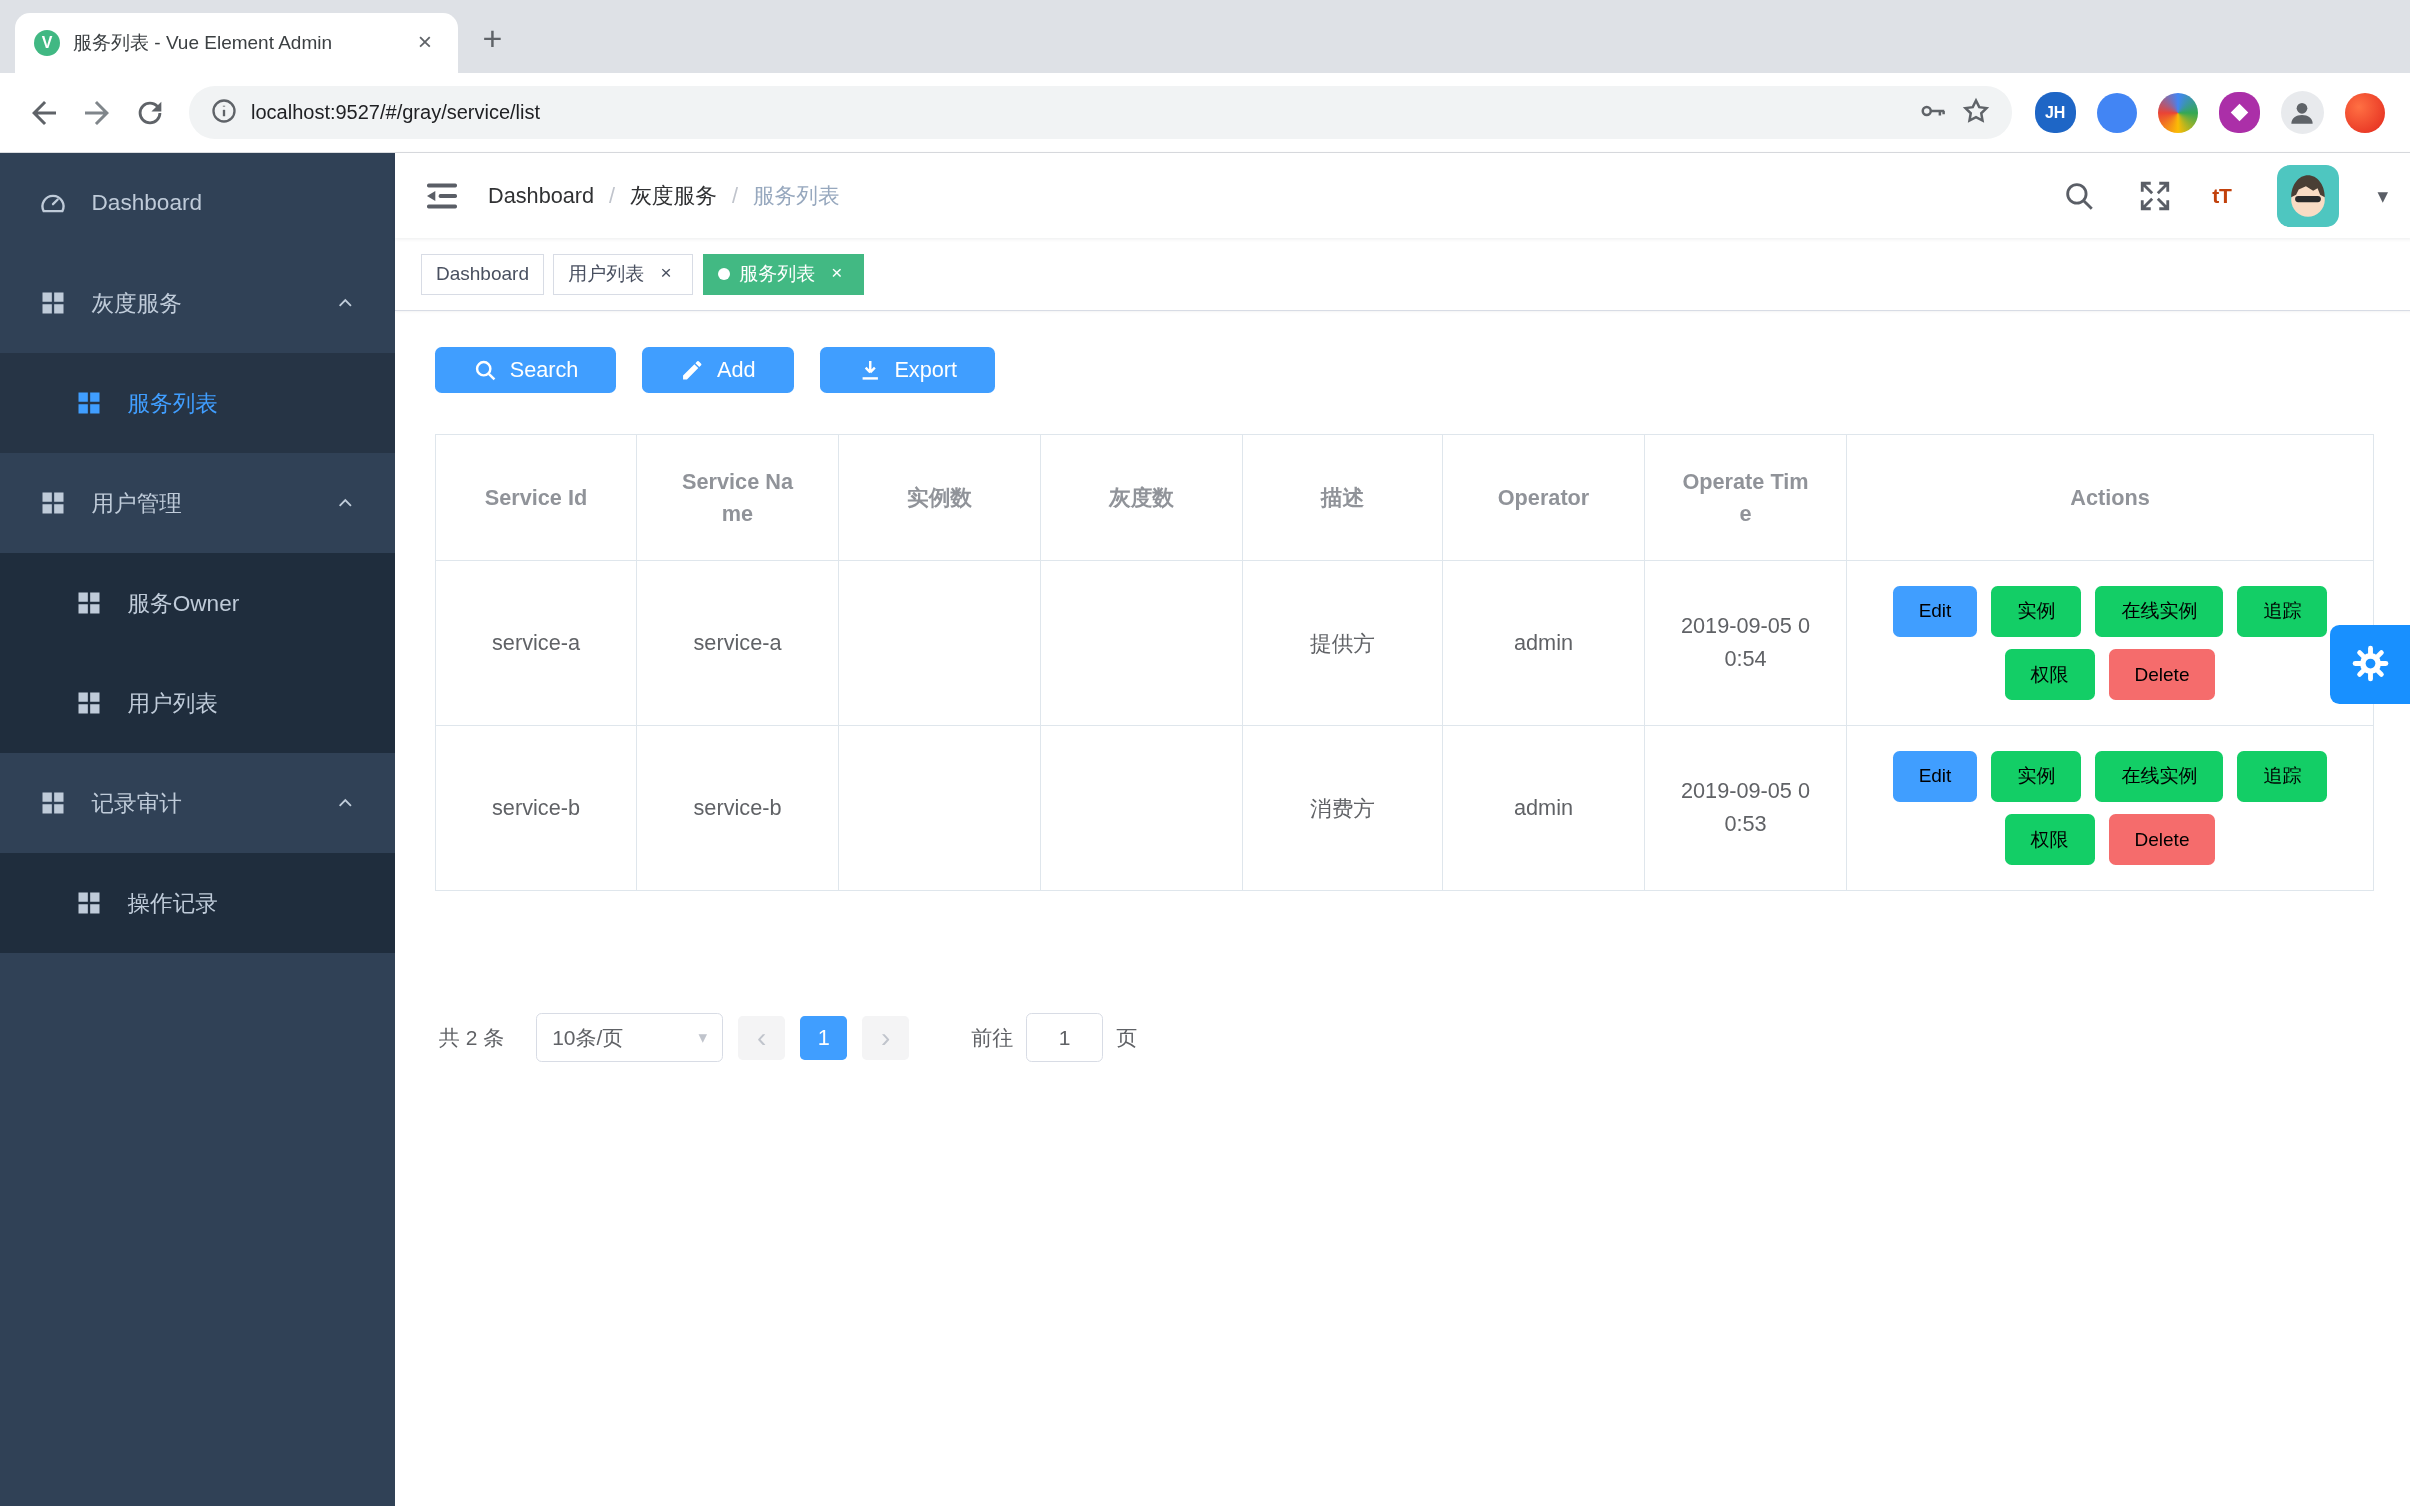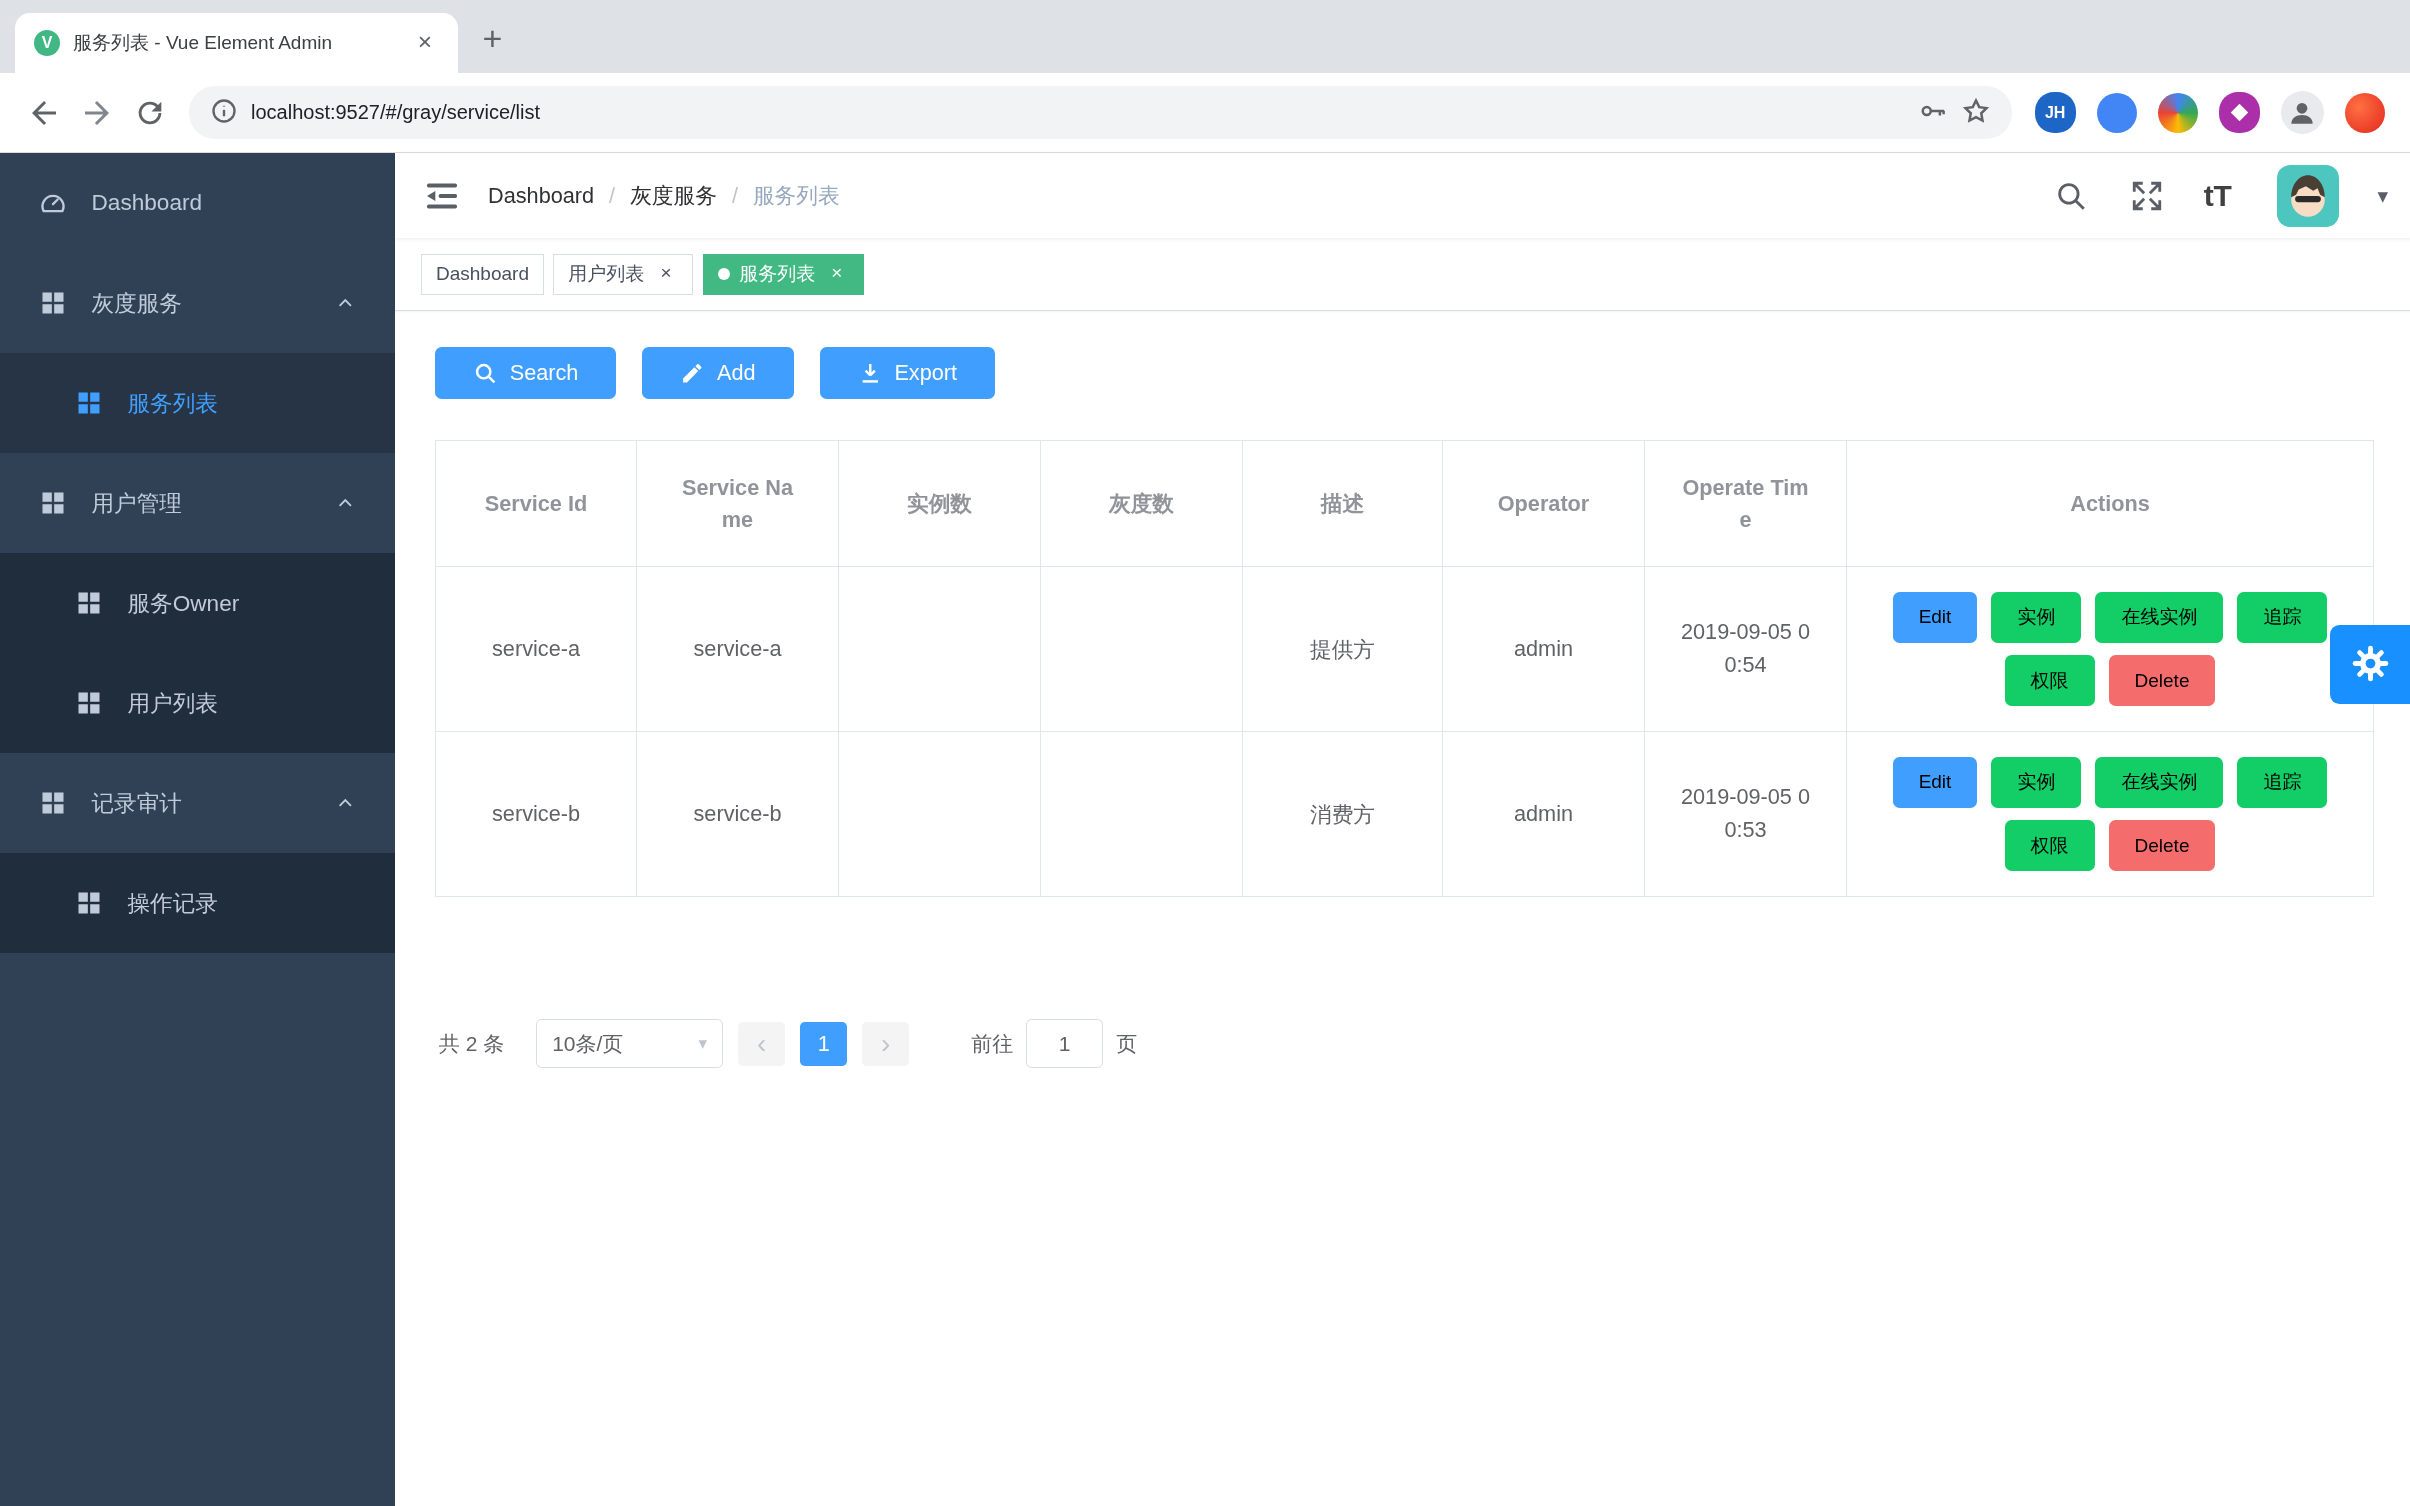--- a/index.html
+++ b/index.html
@@ -52,35 +52,35 @@
 
   .navbar { height:85px; display:flex; align-items:center; padding:0 26px;
     box-shadow:0 0.9px 3.8px rgba(0,21,41,.08); position:relative; z-index:2; background:#fff; }
   .hamburger { width:41px; height:41px; display:flex; align-items:center; justify-content:center; cursor:pointer; }
   .breadcrumb { margin-left:26px; font-size:21.7px; color:#303133; display:flex; align-items:center; gap:15px; }
   .crumb-link { cursor:pointer; }
   .crumb-sep { color:#c0c4cc; }
   .crumb-current { color:#97a8be; }
   .nav-right { margin-left:auto; display:flex; align-items:center; gap:38px; }
   .nav-icon { width:38px; height:38px; display:flex; align-items:center; justify-content:center; cursor:pointer; }
-  .tt-icon { font-size:30px; color:#404040; font-weight:bold; cursor:pointer; }
+  .tt-icon { font-size:21px; color:#c2410c; font-weight:bold; cursor:pointer; }
   .user-avatar { width:62px; height:62px; border-radius:13px; overflow:hidden; cursor:pointer; margin-left:7.5px; }
   .caret-down { font-size:21px; color:#5a5e66; cursor:pointer; }
 
   .tags-bar { height:73px; display:flex; align-items:center; padding:0 26px; gap:9.4px;
     border-bottom:0.9px solid #d8dce5; box-shadow:0 0.9px 2.8px 0 rgba(0,0,0,.08); background:#fff; }
   .tag { height:41px; border:0.9px solid #d8dce5; background:#fff; color:#495060;
     padding:0 14px; font-size:19px; display:flex; align-items:center; gap:9.4px; cursor:pointer; }
   .tag.active { background:#42b983; border-color:#42b983; color:#fff; }
   .tag-dot { width:12.2px; height:12.2px; border-radius:50%; background:#fff; }
   .tag-x { font-size:19px; width:24.5px; height:24.5px; line-height:22.6px; text-align:center; border-radius:50%; }
 
   .content { padding:36px 40px; flex:1; }
   .btn-row { display:flex; gap:26px; margin-bottom:41px; }
-  .el-btn { height:52px; background:#409EFF; border:none; border-radius:6.6px; color:#fff;
+  .el-btn { height:46px; background:#409EFF; border:none; border-radius:6.6px; color:#fff;
     font-size:21.7px; padding:0 38px; display:flex; align-items:center; gap:12.2px; cursor:pointer;
     font-family:inherit; }
 
   table.svc { border-collapse:collapse; width:1939px; table-layout:fixed; }
   table.svc th, table.svc td { border:0.9px solid #dfe6ec; text-align:center; vertical-align:middle; }
   table.svc th { height:126px; color:#909399; font-weight:bold; font-size:21.7px; padding:0 9.4px; }
   table.svc td { height:165px; color:#606266; font-size:21.7px; padding:0 9.4px; }
   .hcell { display:inline-block; max-width:129px; word-break:break-all; line-height:1.45; }
   .tcell { display:inline-block; max-width:137px; word-break:break-all; line-height:1.5; }
   .actions { display:flex; flex-wrap:wrap; justify-content:center; align-items:center;

